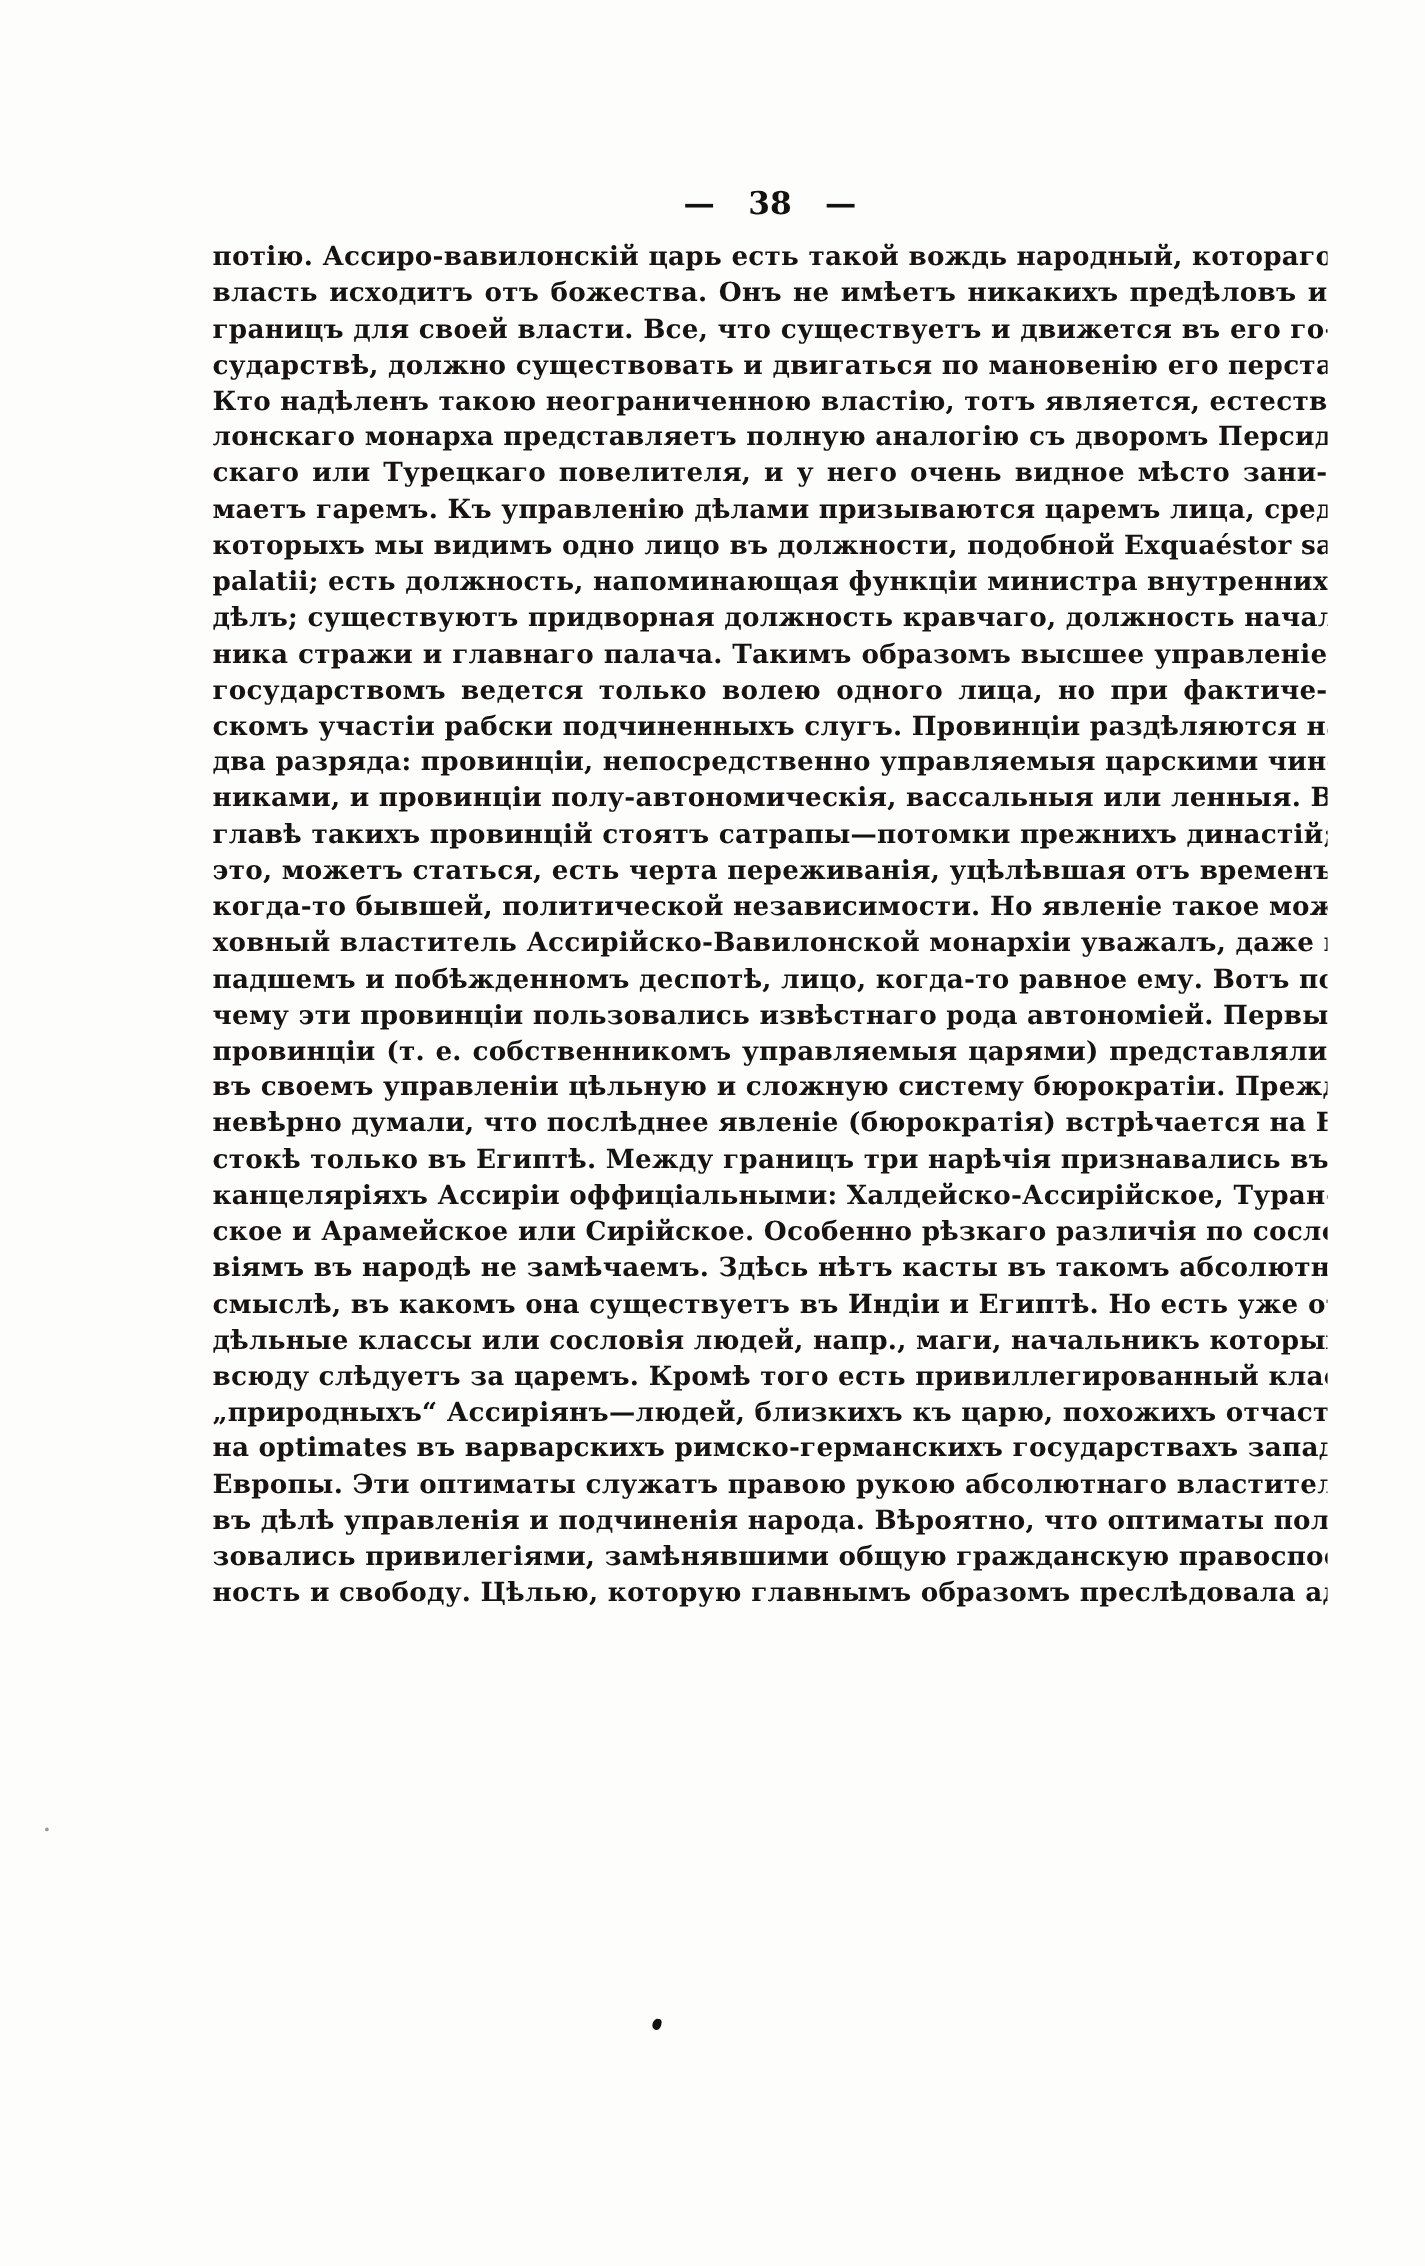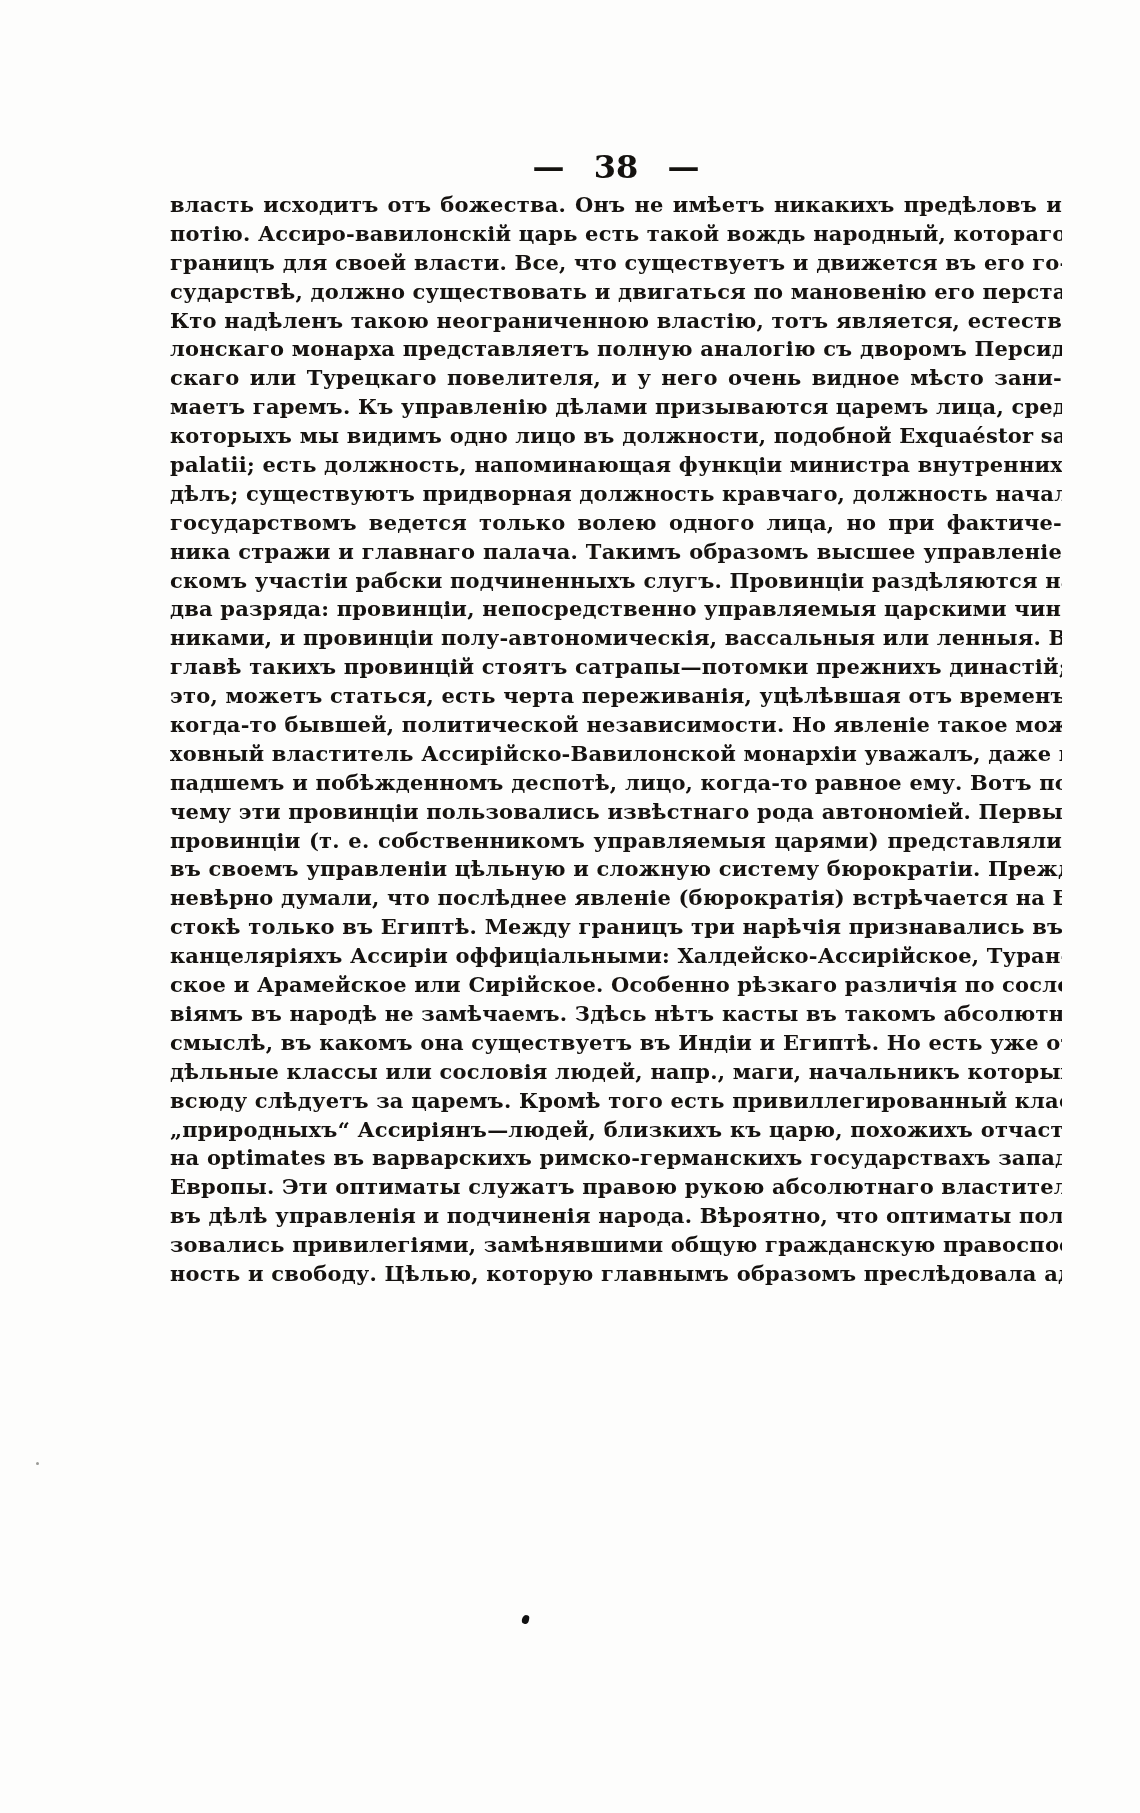--- a/index.html
+++ b/index.html
@@ -19,21 +19,21 @@
     position: absolute;
     inset: 0;
     background: #fdfdfc;
   }
   .page-header {
     position: absolute;
     top: 148px;
     left: 170px;
     width: 892px;
     text-align: center;
-    font-size: 32px;
+    font-size: 25px;
     font-weight: 600;
     word-spacing: 18px;
     color: #14120f;
   }
   .text-block {
     position: absolute;
     left: 170px;
     top: 191px;
     width: 892px;
   }
@@ -70,33 +70,33 @@
   }
 </style>
 </head>
 <body>
 
 <div class="page">
 
   <div class="page-header">— 38 —</div>
 
   <div class="text-block" id="text-block">
+      <div class="text-line" style="text-align-last: justify;">потію. Ассиро-вавилонскій царь есть такой вождь народный, котораго</div>
       <div class="text-line" style="text-align-last: justify;">власть исходитъ отъ божества. Онъ не имѣетъ никакихъ предѣловъ и</div>
-      <div class="text-line" style="text-align-last: justify;">потію. Ассиро-вавилонскій царь есть такой вождь народный, котораго</div>
       <div class="text-line" style="text-align-last: justify;">границъ для своей власти. Все, что существуетъ и движется въ его го-</div>
       <div class="text-line" style="text-align-last: justify;">сударствѣ, должно существовать и двигаться по мановенію его перста.</div>
       <div class="text-line" style="text-align-last: justify;">Кто надѣленъ такою неограниченною властію, тотъ является, естествен-</div>
       <div class="text-line" style="text-align-last: justify;">лонскаго монарха представляетъ полную аналогію съ дворомъ Персид-</div>
       <div class="text-line" style="text-align-last: justify;">скаго или Турецкаго повелителя, и у него очень видное мѣсто зани-</div>
       <div class="text-line" style="text-align-last: justify;">маетъ гаремъ. Къ управленію дѣлами призываются царемъ лица, среди</div>
       <div class="text-line" style="text-align-last: justify;">которыхъ мы видимъ одно лицо въ должности, подобной Exquaéstor sacri</div>
       <div class="text-line" style="text-align-last: justify;">palatii; есть должность, напоминающая функціи министра внутреннихъ</div>
       <div class="text-line" style="text-align-last: justify;">дѣлъ; существуютъ придворная должность кравчаго, должность началь-</div>
+      <div class="text-line" style="text-align-last: justify;">ника стражи и главнаго палача. Такимъ образомъ высшее управленіе</div>
       <div class="text-line" style="text-align-last: justify;">государствомъ ведется только волею одного лица, но при фактиче-</div>
-      <div class="text-line" style="text-align-last: justify;">ника стражи и главнаго палача. Такимъ образомъ высшее управленіе</div>
       <div class="text-line" style="text-align-last: justify;">скомъ участіи рабски подчиненныхъ слугъ. Провинціи раздѣляются на</div>
       <div class="text-line" style="text-align-last: justify;">два разряда: провинціи, непосредственно управляемыя царскими чинов-</div>
       <div class="text-line" style="text-align-last: justify;">никами, и провинціи полу-автономическія, вассальныя или ленныя. Во</div>
       <div class="text-line" style="text-align-last: justify;">главѣ такихъ провинцій стоятъ сатрапы—потомки прежнихъ династій;—</div>
       <div class="text-line" style="text-align-last: justify;">это, можетъ статься, есть черта переживанія, уцѣлѣвшая отъ временъ,</div>
       <div class="text-line" style="text-align-last: justify;">когда-то бывшей, политической независимости. Но явленіе такое можно</div>
       <div class="text-line" style="text-align-last: justify;">ховный властитель Ассирійско-Вавилонской монархіи уважалъ, даже въ</div>
       <div class="text-line" style="text-align-last: justify;">падшемъ и побѣжденномъ деспотѣ, лицо, когда-то равное ему. Вотъ по-</div>
       <div class="text-line" style="text-align-last: justify;">чему эти провинціи пользовались извѣстнаго рода автономіей. Первыя же</div>
       <div class="text-line" style="text-align-last: justify;">провинціи (т. е. собственникомъ управляемыя царями) представляли</div>

